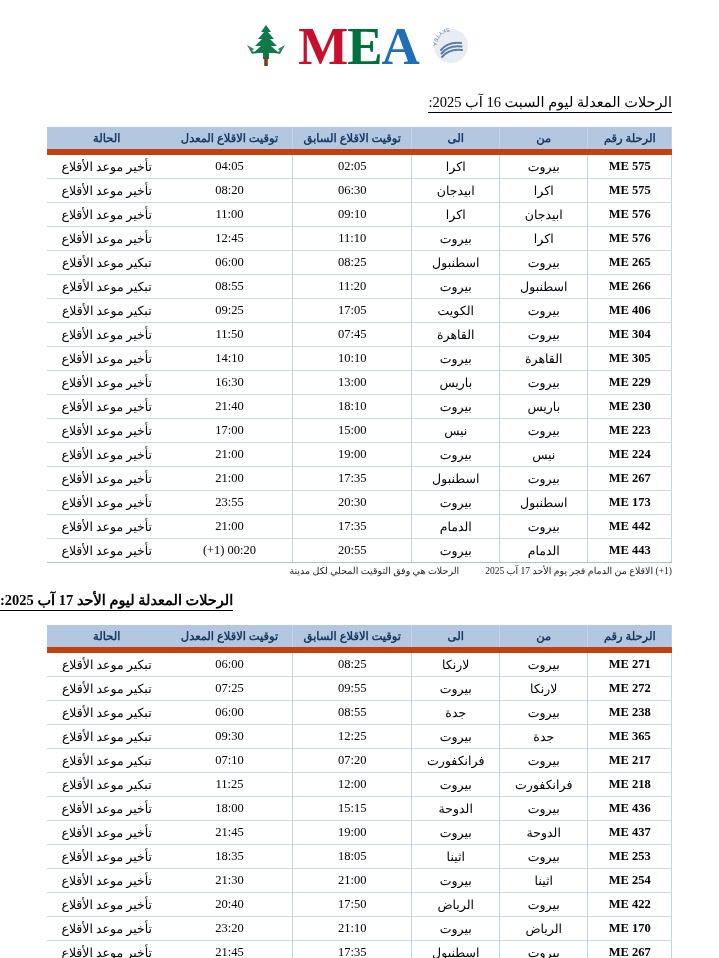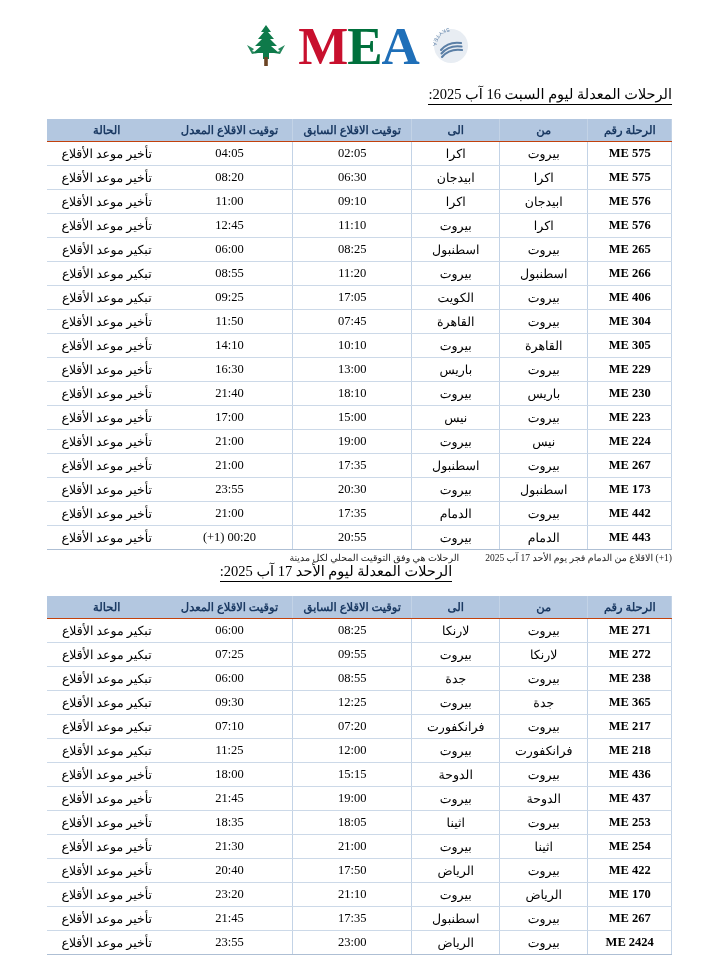--- a/index.html
+++ b/index.html
@@ -58,41 +58,41 @@
     padding: 0 47px 0 0;
     margin: 0;
     font-weight: normal;
   }
   .section-heading span {
     display: inline-block;
     border-bottom: 1px solid #000;
     padding-bottom: 1px;
     unicode-bidi: isolate;
   }
-  #heading-1 { margin-top: 8px; margin-bottom: 14px; text-align: right; }
-  #heading-2 { margin-bottom: 14px; text-align: center; }
+  #heading-1 { margin-top: 16px; margin-bottom: 14px; text-align: right; }
+  #heading-2 { margin-top: 16px; margin-bottom: 14px; text-align: left; font-weight: bold; }
 
   
   .flight-table {
     border-collapse: collapse;
     width: 625px;
     margin: 0 auto;
     table-layout: fixed;
     direction: rtl;
   }
   .flight-table th {
     background: #b3c7e0;
     color: #1b3a63;
     font-size: 11.5px;
     font-weight: bold;
     height: 20px;
     padding: 1px 4px;
     text-align: center;
     border: none;
-    border-bottom: 1px solid #c2410c;
+    border-bottom: 6px solid #c2410c;
     white-space: nowrap;
   }
   .flight-table th.col-sep,
   .flight-table td.col-sep {
     border-right: 1px solid #c3d3e6;
   }
   .flight-table td {
     height: 21px;
     font-size: 12.5px;
     text-align: center;

